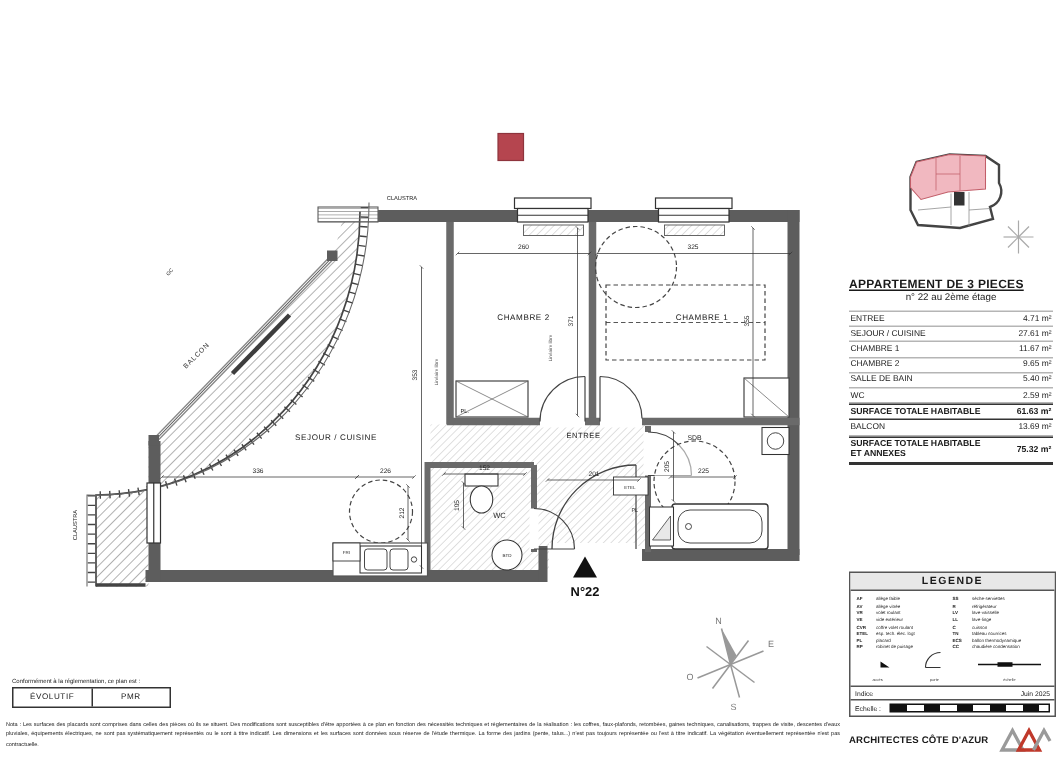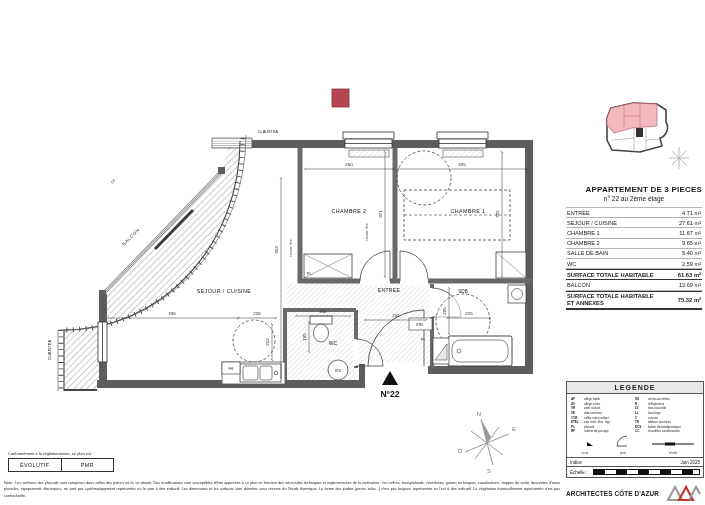--- a/index.html
+++ b/index.html
@@ -2,21 +2,21 @@
 <html><head>
 <meta charset="utf-8">
 <style>
   html,body{margin:0;padding:0;background:#fff;width:705px;height:505px;overflow:hidden;
     font-family:"Liberation Sans",sans-serif;color:#1a1a1a;-webkit-font-smoothing:antialiased;}
   #sheet{position:relative;width:705px;height:505px;background:#fff;}
   svg text{font-family:"Liberation Sans",sans-serif;}
   .abs{position:absolute;}
   
   #surface-table{left:566px;top:185px;width:136px;}
-  #surface-table .ttl{font-size:8px;font-weight:bold;text-align:right;letter-spacing:.2px;}
+  #surface-table .ttl{font-size:8px;font-weight:bold;text-align:left;letter-spacing:.2px;text-decoration:underline;}
   #surface-table .sub{font-size:6.5px;text-align:center;margin-top:1px;}
   .srow{display:flex;justify-content:space-between;align-items:center;
         font-size:5.6px;padding:1.6px 1px;border-bottom:1px solid #b5b5b5;}
   .srow:first-of-type{border-top:1px solid #b5b5b5;}
   .srow .v{white-space:nowrap;}
   .srow.total{font-weight:bold;font-size:5.8px;border-top:1.4px solid #333;border-bottom:1.4px solid #333;}
   .srow.grand{font-weight:bold;font-size:5.8px;border-top:1.4px solid #333;border-bottom:2px double #333;}
   .srow.grand .l{width:92px;line-height:1.15;}
   #surface-table{border-collapse:collapse;}
   .tbl{margin-top:5px;}

